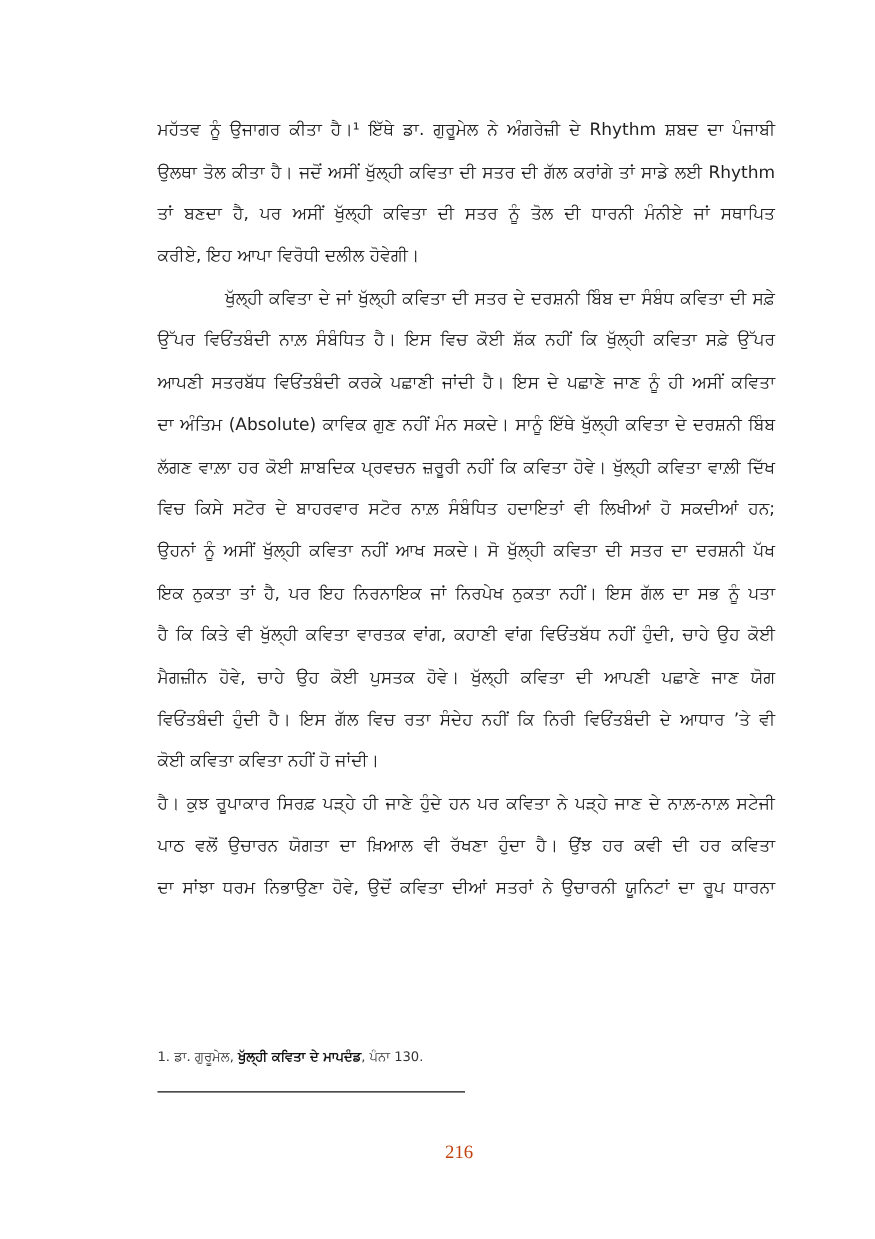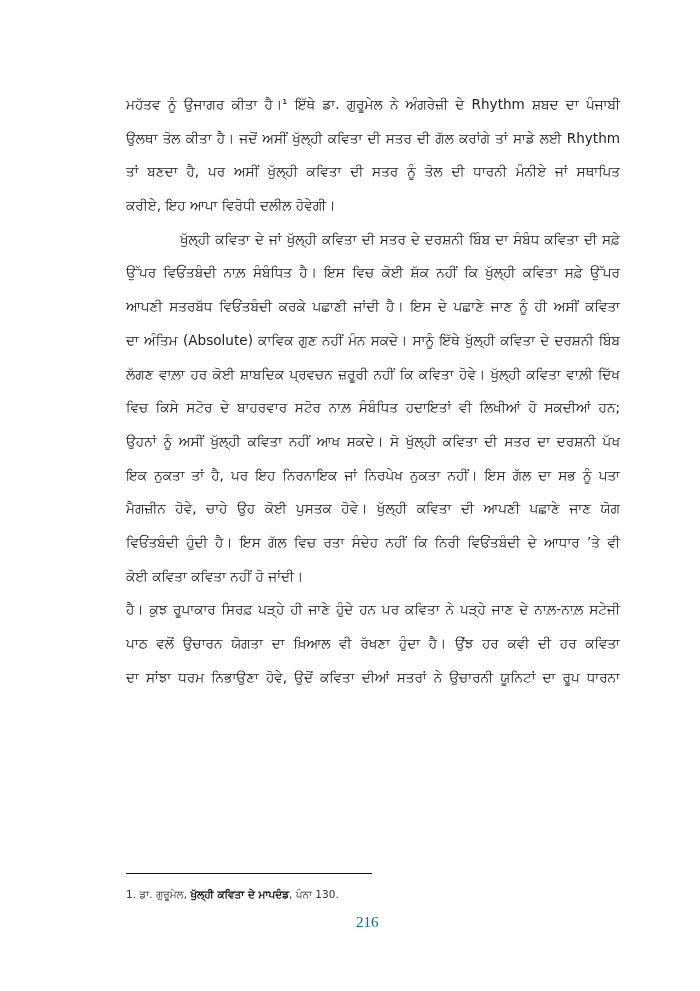--- a/index.html
+++ b/index.html
@@ -13,27 +13,27 @@
     height: 33.7px; line-height: 33.7px; white-space: nowrap;
     text-align: justify; text-align-last: justify; overflow: visible;
   }
   .line.last { text-align-last: left; }
   .line.indent { padding-left: 54px; }
   .footnote-rule {
     position: absolute; left: 126px; top: 873px; width: 246px; height: 0;
     border-top: 1.5px solid #111;
   }
   .footnote {
-    position: absolute; left: 126px; top: 888px; font-family: "DejaVu Sans", sans-serif;
+    position: absolute; left: 126px; top: 840px; font-family: "DejaVu Sans", sans-serif;
     font-size: 10.5px; color: #333; white-space: nowrap;
   }
   .footnote b { font-weight: bold; color: #111; }
   .page-number {
     position: absolute; left: 356px; top: 914px; font-family: "Liberation Serif", serif;
-    font-size: 15px; color: #0369a1;
+    font-size: 15px; color: #c2410c;
   }
 </style>
 </head>
 <body>
 
 <div class="page">
   <div class="textblock">
 
     <div class="line">ਮਹੱਤਵ ਨੂੰ ਉਜਾਗਰ ਕੀਤਾ ਹੈ।¹ ਇੱਥੇ ਡਾ. ਗੁਰੂਮੇਲ ਨੇ ਅੰਗਰੇਜ਼ੀ ਦੇ Rhythm ਸ਼ਬਦ ਦਾ ਪੰਜਾਬੀ</div>
     <div class="line">ਉਲਥਾ ਤੋਲ ਕੀਤਾ ਹੈ। ਜਦੋਂ ਅਸੀਂ ਖੁੱਲ੍ਹੀ ਕਵਿਤਾ ਦੀ ਸਤਰ ਦੀ ਗੱਲ ਕਰਾਂਗੇ ਤਾਂ ਸਾਡੇ ਲਈ Rhythm</div>
@@ -41,20 +41,21 @@
     <div class="line last">ਕਰੀਏ, ਇਹ ਆਪਾ ਵਿਰੋਧੀ ਦਲੀਲ ਹੋਵੇਗੀ।</div>
 
     <div class="line indent">ਖੁੱਲ੍ਹੀ ਕਵਿਤਾ ਦੇ ਜਾਂ ਖੁੱਲ੍ਹੀ ਕਵਿਤਾ ਦੀ ਸਤਰ ਦੇ ਦਰਸ਼ਨੀ ਬਿੰਬ ਦਾ ਸੰਬੰਧ ਕਵਿਤਾ ਦੀ ਸਫ਼ੇ</div>
     <div class="line">ਉੱਪਰ ਵਿਓਂਤਬੰਦੀ ਨਾਲ਼ ਸੰਬੰਧਿਤ ਹੈ। ਇਸ ਵਿਚ ਕੋਈ ਸ਼ੱਕ ਨਹੀਂ ਕਿ ਖੁੱਲ੍ਹੀ ਕਵਿਤਾ ਸਫ਼ੇ ਉੱਪਰ</div>
     <div class="line">ਆਪਣੀ ਸਤਰਬੱਧ ਵਿਓਂਤਬੰਦੀ ਕਰਕੇ ਪਛਾਣੀ ਜਾਂਦੀ ਹੈ। ਇਸ ਦੇ ਪਛਾਣੇ ਜਾਣ ਨੂੰ ਹੀ ਅਸੀਂ ਕਵਿਤਾ</div>
     <div class="line">ਦਾ ਅੰਤਿਮ (Absolute) ਕਾਵਿਕ ਗੁਣ ਨਹੀਂ ਮੰਨ ਸਕਦੇ। ਸਾਨੂੰ ਇੱਥੇ ਖੁੱਲ੍ਹੀ ਕਵਿਤਾ ਦੇ ਦਰਸ਼ਨੀ ਬਿੰਬ</div>
     <div class="line">ਲੱਗਣ ਵਾਲ਼ਾ ਹਰ ਕੋਈ ਸ਼ਾਬਦਿਕ ਪ੍ਰਵਚਨ ਜ਼ਰੂਰੀ ਨਹੀਂ ਕਿ ਕਵਿਤਾ ਹੋਵੇ। ਖੁੱਲ੍ਹੀ ਕਵਿਤਾ ਵਾਲ਼ੀ ਦਿੱਖ</div>
     <div class="line">ਵਿਚ ਕਿਸੇ ਸਟੋਰ ਦੇ ਬਾਹਰਵਾਰ ਸਟੋਰ ਨਾਲ਼ ਸੰਬੰਧਿਤ ਹਦਾਇਤਾਂ ਵੀ ਲਿਖੀਆਂ ਹੋ ਸਕਦੀਆਂ ਹਨ;</div>
     <div class="line">ਉਹਨਾਂ ਨੂੰ ਅਸੀਂ ਖੁੱਲ੍ਹੀ ਕਵਿਤਾ ਨਹੀਂ ਆਖ ਸਕਦੇ। ਸੋ ਖੁੱਲ੍ਹੀ ਕਵਿਤਾ ਦੀ ਸਤਰ ਦਾ ਦਰਸ਼ਨੀ ਪੱਖ</div>
     <div class="line">ਇਕ ਨੁਕਤਾ ਤਾਂ ਹੈ, ਪਰ ਇਹ ਨਿਰਨਾਇਕ ਜਾਂ ਨਿਰਪੇਖ ਨੁਕਤਾ ਨਹੀਂ। ਇਸ ਗੱਲ ਦਾ ਸਭ ਨੂੰ ਪਤਾ</div>
+    <div class="line">ਹੈ ਕਿ ਕਿਤੇ ਵੀ ਖੁੱਲ੍ਹੀ ਕਵਿਤਾ ਵਾਰਤਕ ਵਾਂਗ, ਕਹਾਣੀ ਵਾਂਗ ਵਿਓਂਤਬੱਧ ਨਹੀਂ ਹੁੰਦੀ, ਚਾਹੇ ਉਹ ਕੋਈ</div>
     <div class="line">ਮੈਗਜ਼ੀਨ ਹੋਵੇ, ਚਾਹੇ ਉਹ ਕੋਈ ਪੁਸਤਕ ਹੋਵੇ। ਖੁੱਲ੍ਹੀ ਕਵਿਤਾ ਦੀ ਆਪਣੀ ਪਛਾਣੇ ਜਾਣ ਯੋਗ</div>
     <div class="line">ਵਿਓਂਤਬੰਦੀ ਹੁੰਦੀ ਹੈ। ਇਸ ਗੱਲ ਵਿਚ ਰਤਾ ਸੰਦੇਹ ਨਹੀਂ ਕਿ ਨਿਰੀ ਵਿਓਂਤਬੰਦੀ ਦੇ ਆਧਾਰ ’ਤੇ ਵੀ</div>
     <div class="line last">ਕੋਈ ਕਵਿਤਾ ਕਵਿਤਾ ਨਹੀਂ ਹੋ ਜਾਂਦੀ।</div>
 
     <div class="line">ਹੈ। ਕੁਝ ਰੂਪਾਕਾਰ ਸਿਰਫ਼ ਪੜ੍ਹੇ ਹੀ ਜਾਣੇ ਹੁੰਦੇ ਹਨ ਪਰ ਕਵਿਤਾ ਨੇ ਪੜ੍ਹੇ ਜਾਣ ਦੇ ਨਾਲ਼-ਨਾਲ਼ ਸਟੇਜੀ</div>
     <div class="line">ਪਾਠ ਵਲੋਂ ਉਚਾਰਨ ਯੋਗਤਾ ਦਾ ਖ਼ਿਆਲ ਵੀ ਰੱਖਣਾ ਹੁੰਦਾ ਹੈ। ਉਂਝ ਹਰ ਕਵੀ ਦੀ ਹਰ ਕਵਿਤਾ</div>
     <div class="line">ਦਾ ਸਾਂਝਾ ਧਰਮ ਨਿਭਾਉਣਾ ਹੋਵੇ, ਉਦੋਂ ਕਵਿਤਾ ਦੀਆਂ ਸਤਰਾਂ ਨੇ ਉਚਾਰਨੀ ਯੂਨਿਟਾਂ ਦਾ ਰੂਪ ਧਾਰਨਾ</div>
   </div>
 
   <div class="footnote-rule"></div>

